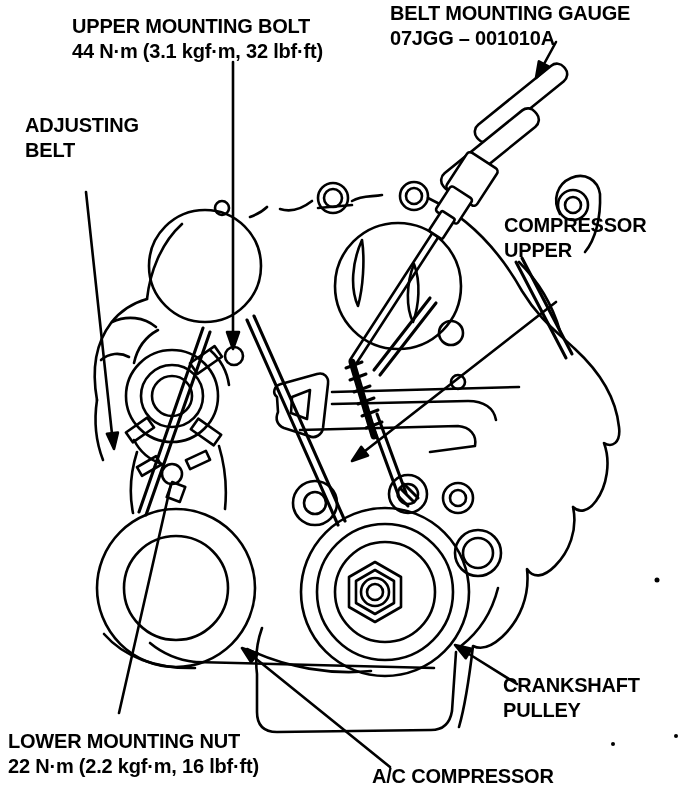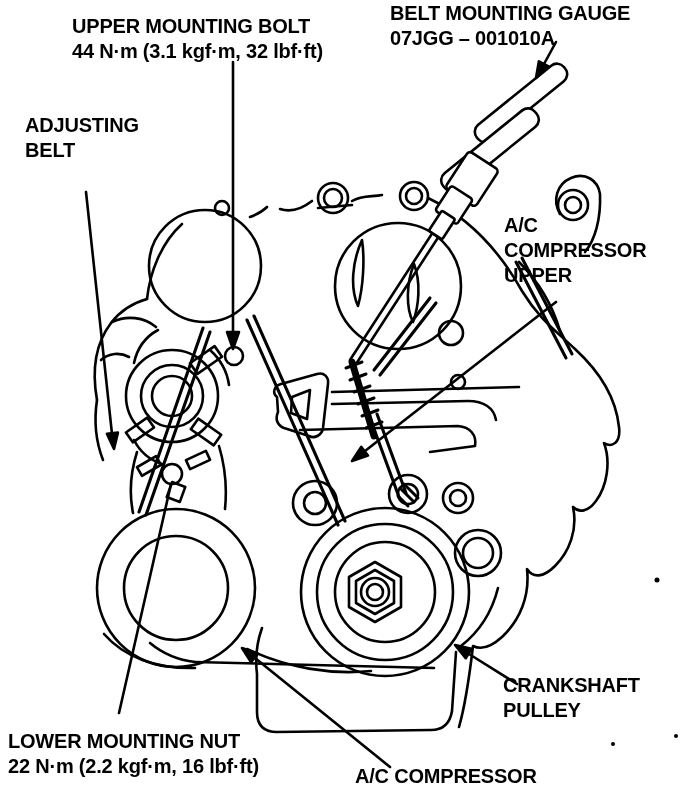--- a/index.html
+++ b/index.html
@@ -196,32 +196,31 @@
     <span class="ln">BELT MOUNTING GAUGE</span>
     <span class="ln">07JGG – 001010A</span>
   </div>
 
   <div class="label" style="left:25px;top:113px;">
     <span class="ln">ADJUSTING</span>
     <span class="ln">BELT</span>
   </div>
 
   <div class="label" style="left:504px;top:213px;">
-    <span class="ln">A/C</span>
     <span class="ln">COMPRESSOR</span>
     <span class="ln">UPPER</span>
   </div>
 
   <div class="label" style="left:503px;top:673px;">
     <span class="ln">CRANKSHAFT</span>
     <span class="ln">PULLEY</span>
   </div>
 
   <div class="label" style="left:8px;top:729px;">
     <span class="ln">LOWER MOUNTING NUT</span>
     <span class="ln">22 N·m (2.2 kgf·m, 16 lbf·ft)</span>
   </div>
 
-  <div class="label" style="left:355px;top:764px;">
+  <div class="label" style="left:372px;top:764px;">
     <span class="ln">A/C COMPRESSOR</span>
   </div>
 
 </div>
 
 </body></html>

